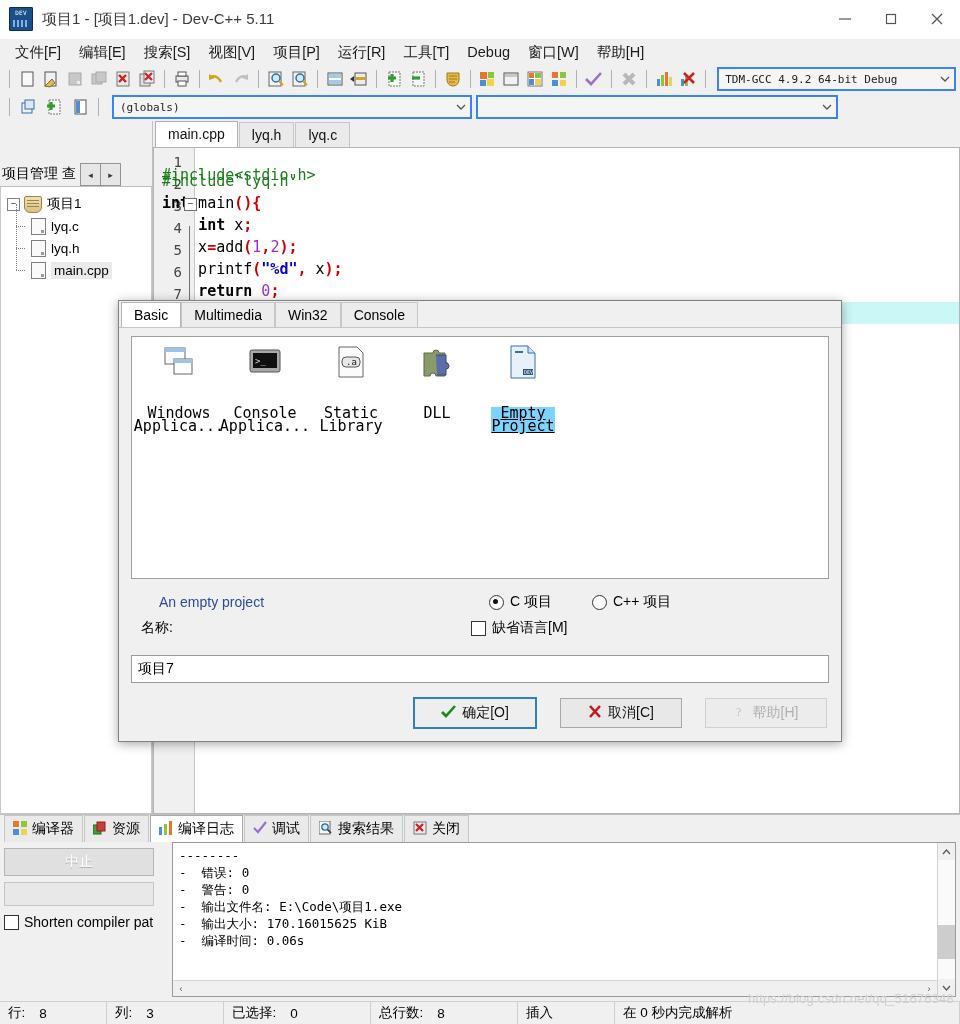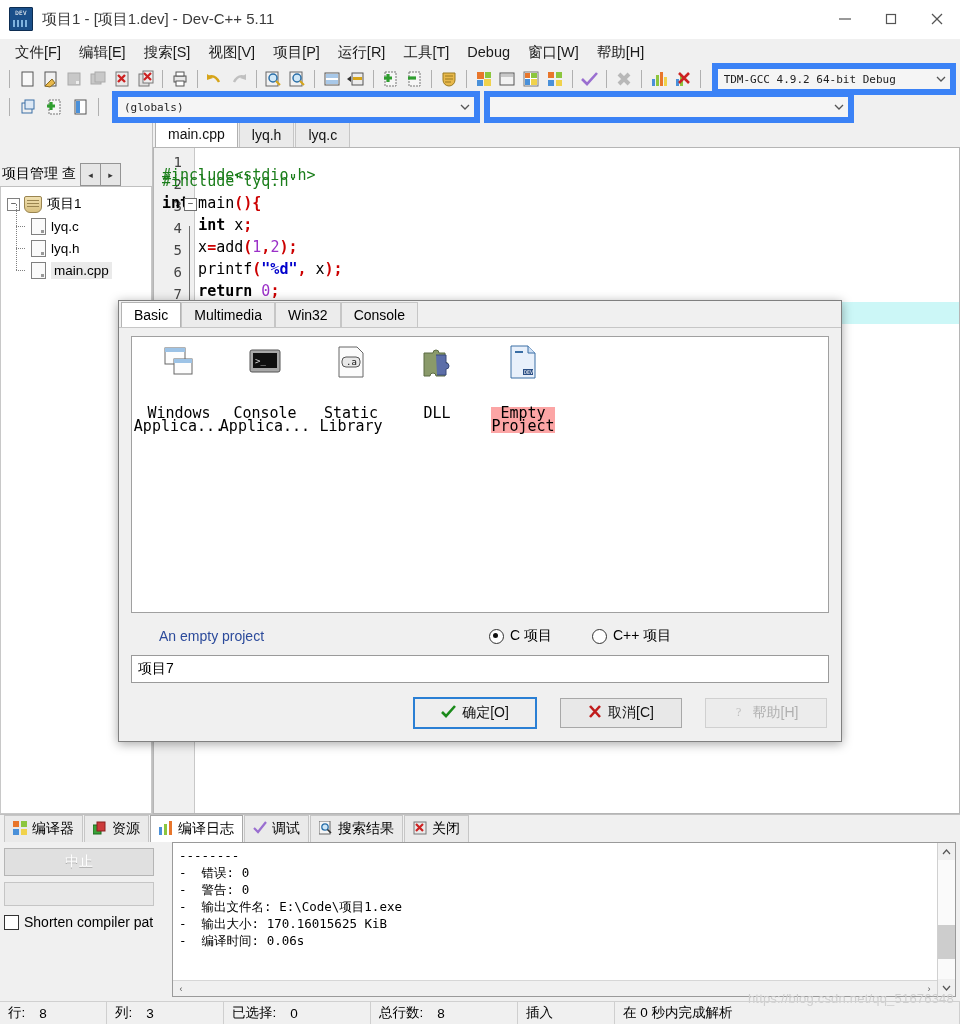--- a/index.html
+++ b/index.html
@@ -25,21 +25,21 @@
 
   
   .menubar{height:26px;background:#f0f0f0;display:flex;align-items:center;padding-left:6px;flex:0 0 auto;}
   .menu-item{padding:3px 9px;font-size:14.5px;color:#1b1b1b;white-space:nowrap;}
 
   
   .toolbar{height:28px;background:#f0f0f0;display:flex;align-items:center;padding:0 4px;flex:0 0 auto;}
   .tbar2{height:28px;}
   .tool{width:24px;height:22px;margin:0 1px;display:flex;align-items:center;justify-content:center;position:relative;}
   .sep{width:1px;height:18px;background:#b0b0b0;margin:0 5px;flex:0 0 auto;}
-  .combo{height:20px;border:6px solid #3b82f6;background:#f5f5f5;display:flex;align-items:center;
+  .combo{height:20px;border:2px solid #3b82f6;background:#f5f5f5;display:flex;align-items:center;
      font-family:"DejaVu Sans Mono",monospace;font-size:11px;color:#222;padding-left:6px;position:relative;}
   .combo .cv{flex:1;overflow:hidden;white-space:nowrap;}
   .combo .arr{width:18px;display:flex;align-items:center;justify-content:center;color:#555;}
   #compiler-combo{width:250px;margin-left:6px;}
   #globals-combo{width:350px;margin-left:8px;}
   #empty-combo{width:352px;margin-left:4px;}
 
   
   .middle{flex:1 1 auto;display:flex;min-height:0;background:#f0f0f0;}
   .leftpane{width:152px;flex:0 0 152px;display:flex;flex-direction:column;background:#f0f0f0;margin-top:39px;}
@@ -118,21 +118,21 @@
   .dlg-title{height:34px;display:flex;align-items:center;background:#ffffff;padding-left:10px;}
   .dlg-title .t{font-size:14.5px;color:#111;flex:1;}
   .dlg-x{width:40px;height:34px;display:flex;align-items:center;justify-content:center;color:#444;}
   .dlg-tabs{display:flex;align-items:flex-end;height:26px;background:#f0f0f0;padding-left:2px;border-bottom:1px solid #c6c6c6;}
   .dtab{padding:4px 12px;font-size:14px;background:#ececec;border:1px solid #c6c6c6;border-bottom:none;margin-right:0px;}
   .dtab.active{background:#ffffff;border-color:#b3b3b3;}
   .dlg-gallery{margin:8px 12px 0 12px;background:#ffffff;border:1px solid #a0a0a0;flex:1;display:flex;flex-wrap:wrap;align-content:flex-start;padding:6px 4px;min-height:0;}
   .gitem{width:86px;margin:2px 0;display:flex;flex-direction:column;align-items:center;}
   .gicon{width:34px;height:34px;margin-bottom:3px;position:relative;}
   .glabel{font-family:"DejaVu Sans Mono",monospace;font-size:15px;line-height:13px;text-align:center;color:#000;white-space:pre;margin-top:25px;}
-  .glabel.sel{background:#fca5a5;}
+  .glabel.sel{background:#7dd3fc;text-decoration:underline;}
   .dlg-lower{padding:6px 12px 0 12px;}
   .row1{display:flex;align-items:center;height:34px;}
   .desc{color:#2b4a9b;font-size:14px;width:330px;padding-left:28px;}
   .radio-wrap{display:flex;align-items:center;gap:6px;font-size:14px;margin-right:40px;}
   .radio{width:13px;height:13px;border:1px solid #333;border-radius:50%;background:#fff;position:relative;flex:0 0 auto;}
   .radio.on::after{content:"";position:absolute;left:3px;top:3px;width:5px;height:5px;border-radius:50%;background:#111;}
   .row2{display:flex;align-items:flex-start;height:34px;}
   .namelbl{font-size:14px;width:330px;padding-left:10px;}
   .nameinput{margin:2px 12px 0 12px;height:26px;border:1px solid #9a9a9a;background:#fff;display:flex;align-items:center;
      padding-left:6px;font-size:14px;color:#000;}
@@ -663,20 +663,27 @@
         <div class="desc">An empty project</div>
         <div class="radio-wrap">
           <span class="radio on"></span>
           <span>C 项目</span>
         </div>
         <div class="radio-wrap">
           <span class="radio"></span>
           <span>C++ 项目</span>
         </div>
       </div>
+      <div class="row2">
+        <div class="namelbl">名称:</div>
+        <div class="chk-ml">
+          <span class="cbox"></span>
+          <span>缺省语言[M]</span>
+        </div>
+      </div>
     </div>
     <div class="nameinput" placeholder="">项目7</div>
 
     <div class="dlg-buttons">
       <div class="dbtn primary">
         <span>
           <svg width="15" height="13">
               <path d="M1 7 L5 11 L14 1" stroke="#1a8a1a" stroke-width="2.6" fill="none"></path>
             </svg>
         </span>

